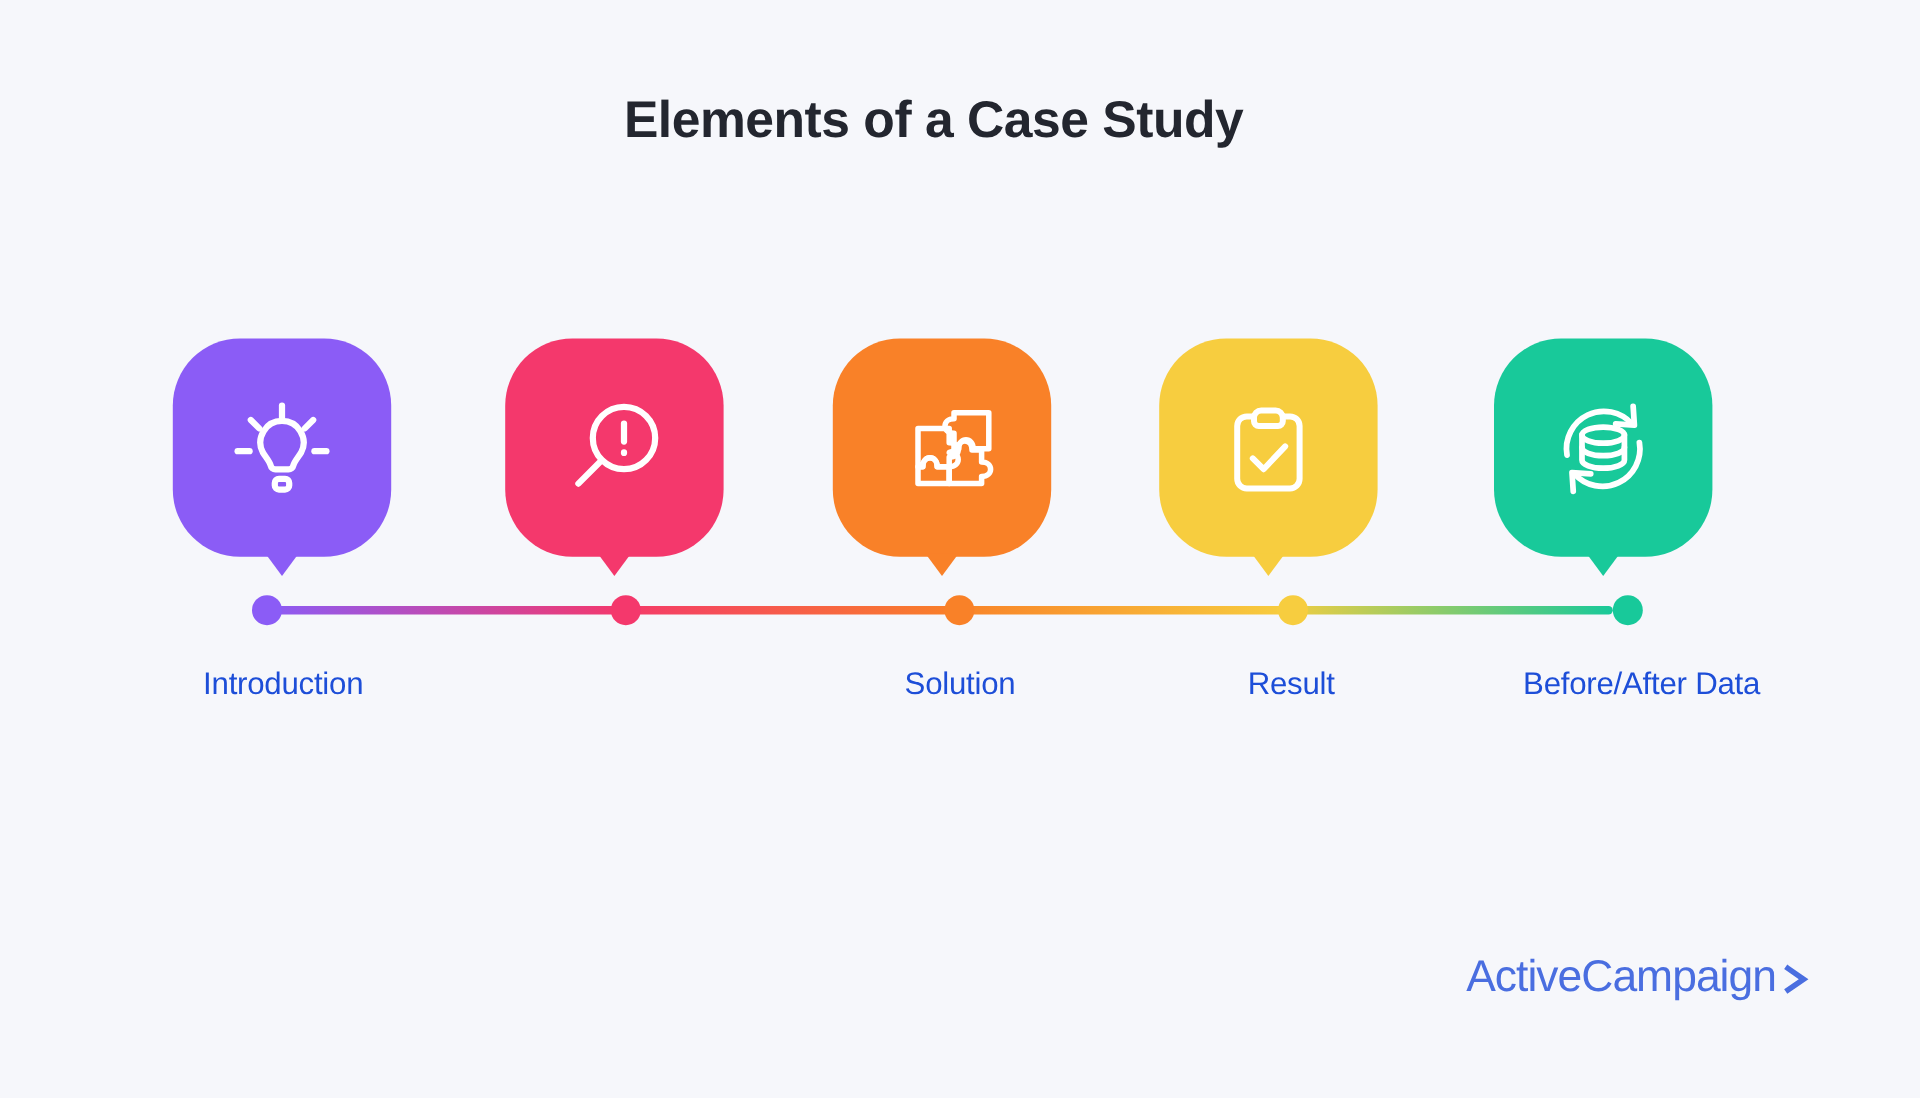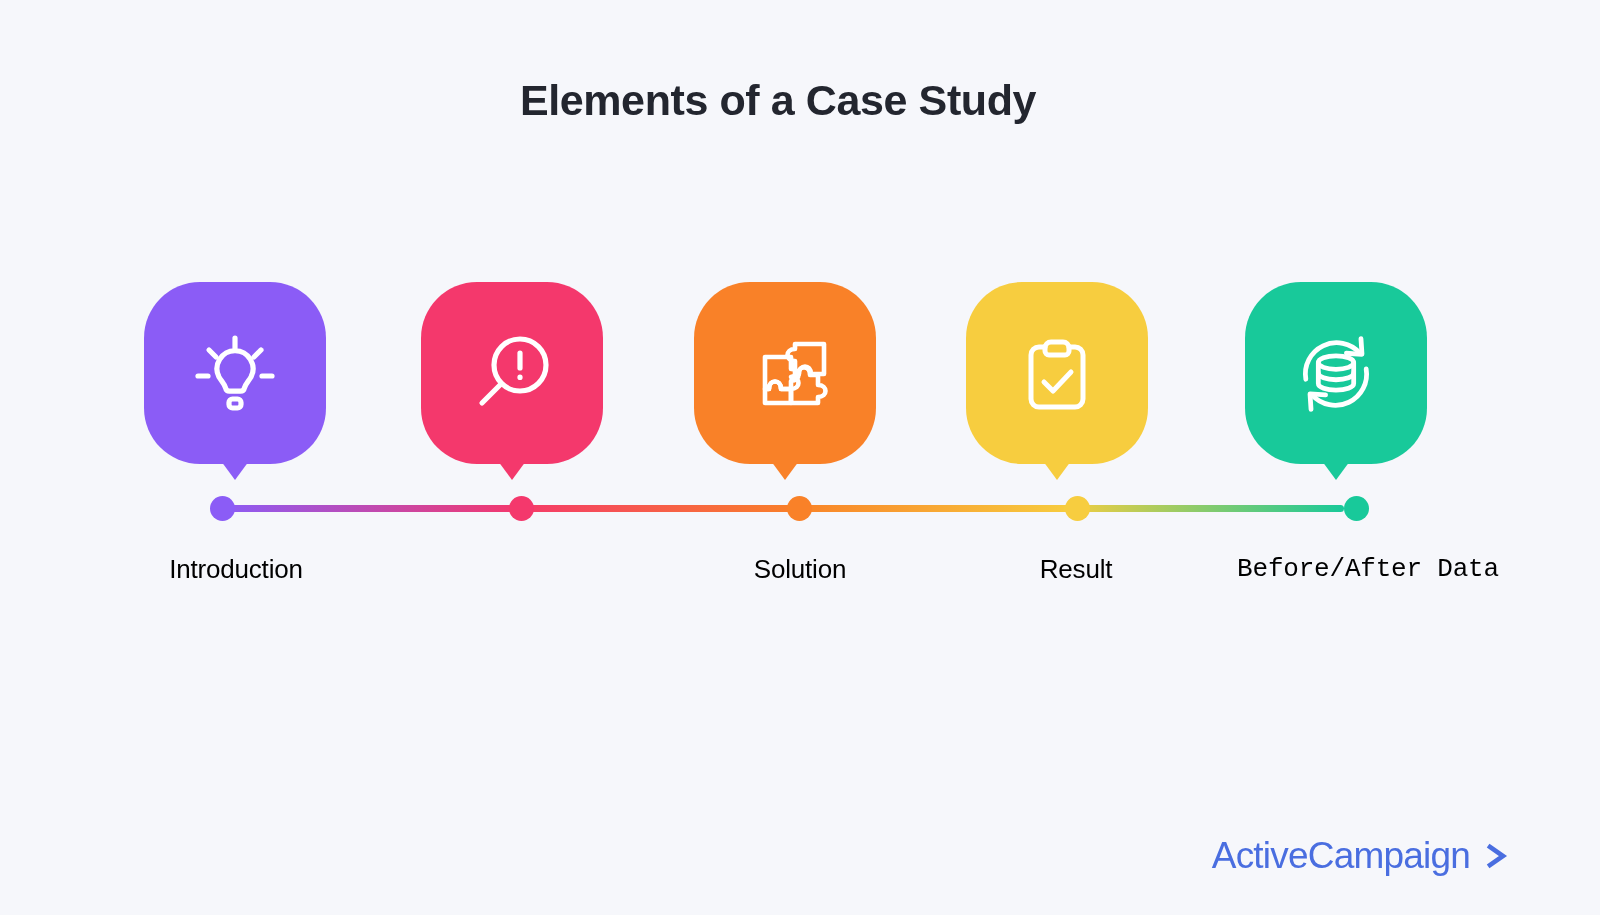--- a/index.html
+++ b/index.html
@@ -101,33 +101,31 @@
     border-radius: 50%;
     margin-left: -12.5px;
   }
 
   .step-label {
     position: absolute;
     top: 554px;
     width: 320px;
     text-align: center;
     font-size: 26px;
-    color: #000000;
+    color: #1d4ed8;
     letter-spacing: -0.2px;
   }
 
   
   #logo {
     position: absolute;
     right: 88px;
     top: 795px;
     display: flex;
-    align-items: center;
-    gap: 10px;
-    margin-top: 42px;
+    align-items: flex-end;
   }
   #logo-word {
     font-size: 37px;
     color: #4a6ee0;
     letter-spacing: -0.8px;
     line-height: 1;
   }
   #logo-chevron {
     display: block;
   }
@@ -239,21 +237,21 @@
     <div class="rail-dot" style="left:222px;background:#8b5cf6;"></div>
     <div class="rail-dot" style="left:521px;background:#f4386c;"></div>
     <div class="rail-dot" style="left:799px;background:#f98128;"></div>
     <div class="rail-dot" style="left:1077px;background:#f7cd3f;"></div>
     <div class="rail-dot" style="left:1356px;background:#18c99a;"></div>
   </div>
 
   <div class="step-label" style="left:76px;">Introduction</div>
   <div class="step-label" style="left:916px;">Result</div>
   <div class="step-label" style="left:640px;">Solution</div>
-  <div class="step-label" style="left:1208px;font-family:Liberation Mono, monospace;">Before/After Data</div>
+  <div class="step-label" style="left:1208px;">Before/After Data</div>
 
 </div>
 
 <div id="logo">
   <span id="logo-word">ActiveCampaign</span>
   <span>
     <svg id="logo-chevron" width="32" height="32" viewBox="0 0 32 32" fill="none" stroke="#4a6ee0" stroke-width="4.6" stroke-linecap="square" stroke-linejoin="miter">
       <polyline points="10,7 23,16 10,25"></polyline>
     </svg>
   </span>

